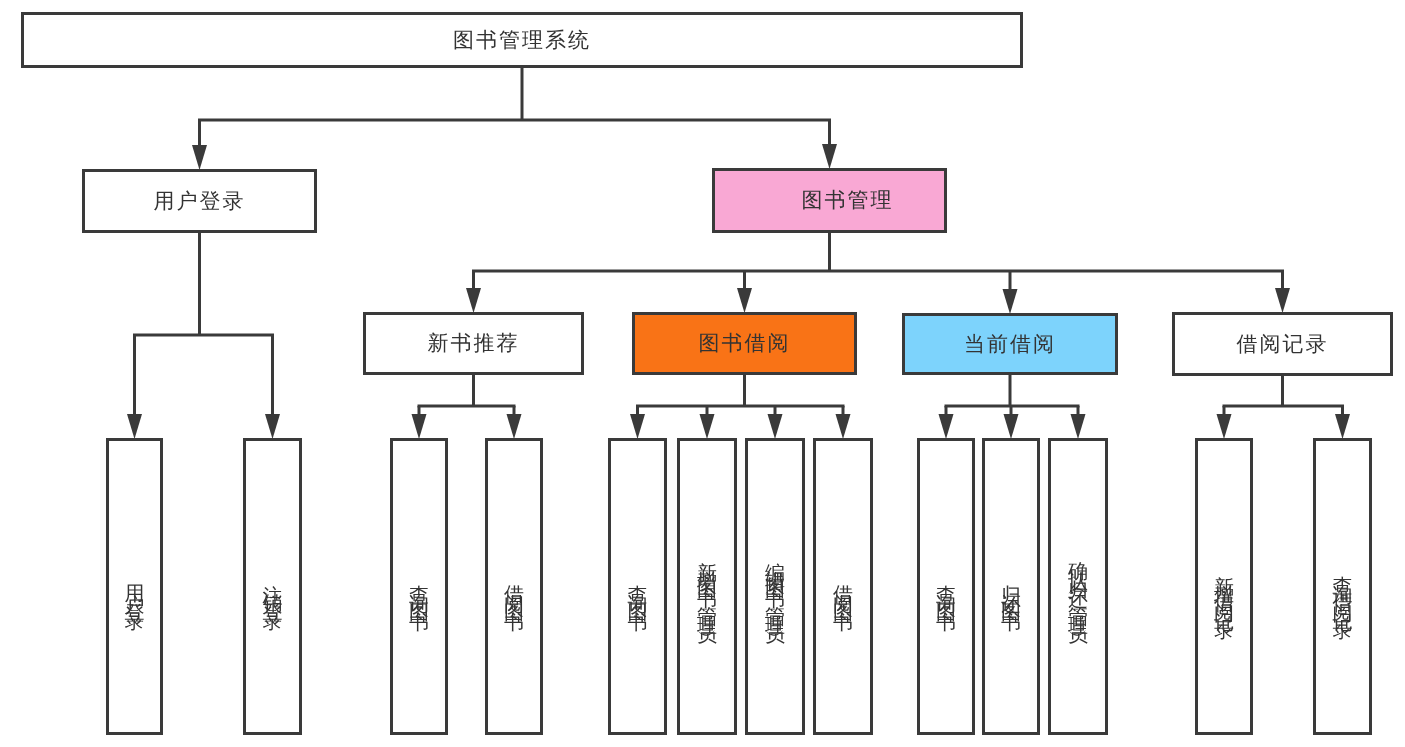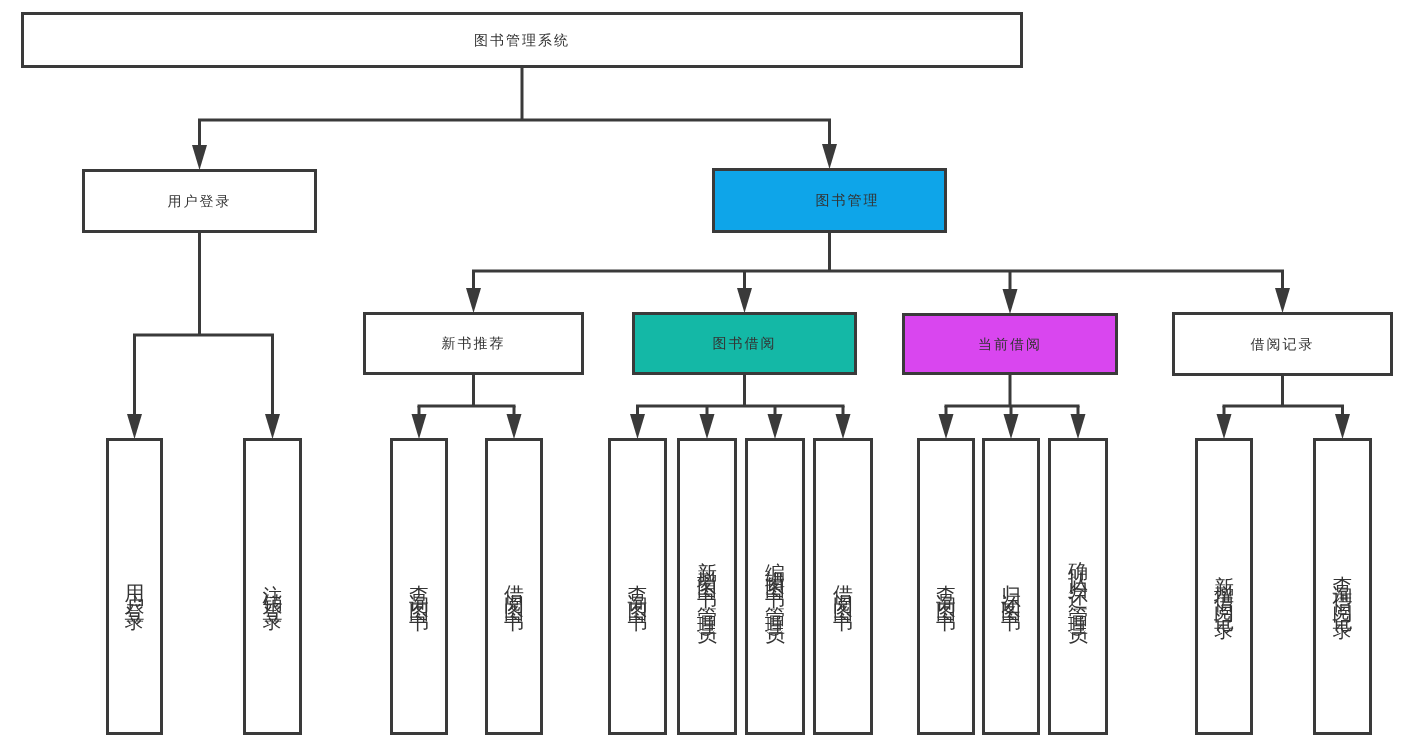--- a/index.html
+++ b/index.html
@@ -26,21 +26,21 @@
     box-sizing: border-box;
     background: #ffffff;
     border: 3px solid #3a3a3a;
     display: flex;
     align-items: center;
     justify-content: center;
     z-index: 2;
   }
   .node .label {
     color: #333333;
-    font-size: 14px;
+    font-size: 21px;
     letter-spacing: 2px;
     line-height: 1.15;
     white-space: nowrap;
   }
   .node.vertical .label {
     writing-mode: vertical-rl;
     text-orientation: mixed;
     font-size: 20px;
     letter-spacing: 9px;
     white-space: normal;
@@ -114,30 +114,30 @@
       <line x1="1342.5" y1="406" x2="1342.5" y2="418" stroke="#3a3a3a" stroke-width="3"></line>
       <polygon points="1335,414 1350,414 1342.5,439" fill="#3a3a3a"></polygon>
     </svg>
   <div id="nodes-container">
       <div class="node" style="left: 21px; top: 12px; width: 1002px; height: 56px; border-color: rgb(58, 58, 58); background: rgb(255, 255, 255);">
         <span class="label" style="color: rgb(51, 51, 51);">图书管理系统</span>
       </div>
       <div class="node" style="left: 82px; top: 169px; width: 235px; height: 64px; border-color: rgb(58, 58, 58); background: rgb(255, 255, 255);">
         <span class="label" style="color: rgb(51, 51, 51);">用户登录</span>
       </div>
-      <div class="node" style="left: 712px; top: 168px; width: 235px; height: 65px; border-color: rgb(58, 58, 58); background: #0ea5e9; padding-left: 36px;">
+      <div class="node" style="left: 712px; top: 168px; width: 235px; height: 65px; border-color: rgb(58, 58, 58); background: #f9a8d4; padding-left: 36px;">
         <span class="label" style="color: rgb(51, 51, 51);">图书管理</span>
       </div>
       <div class="node" style="left: 363px; top: 312px; width: 221px; height: 63px; border-color: rgb(58, 58, 58); background: rgb(255, 255, 255); text-align: right;">
         <span class="label" style="color: rgb(51, 51, 51);">新书推荐</span>
       </div>
-      <div class="node" style="left: 632px; top: 312px; width: 225px; height: 63px; border-color: rgb(58, 58, 58); background: #14b8a6;">
+      <div class="node" style="left: 632px; top: 312px; width: 225px; height: 63px; border-color: rgb(58, 58, 58); background: #f97316;">
         <span class="label" style="color: rgb(51, 51, 51);">图书借阅</span>
       </div>
-      <div class="node" style="left: 902px; top: 313px; width: 216px; height: 62px; border-color: rgb(58, 58, 58); background: #d946ef;">
+      <div class="node" style="left: 902px; top: 313px; width: 216px; height: 62px; border-color: rgb(58, 58, 58); background: #7dd3fc;">
         <span class="label" style="color: rgb(51, 51, 51);">当前借阅</span>
       </div>
       <div class="node" style="left: 1172px; top: 312px; width: 221px; height: 64px; border-color: rgb(58, 58, 58); background: rgb(255, 255, 255);">
         <span class="label" style="color: rgb(51, 51, 51);">借阅记录</span>
       </div>
       <div class="node vertical" style="left: 106px; top: 438px; width: 57px; height: 297px; border-color: rgb(58, 58, 58); background: rgb(255, 255, 255);">
         <span class="label" style="color: rgb(51, 51, 51);">用户登录</span>
       </div>
       <div class="node vertical" style="left: 243px; top: 438px; width: 59px; height: 297px; border-color: rgb(58, 58, 58); background: rgb(255, 255, 255);">
         <span class="label" style="color: rgb(51, 51, 51);">注销登录</span>

